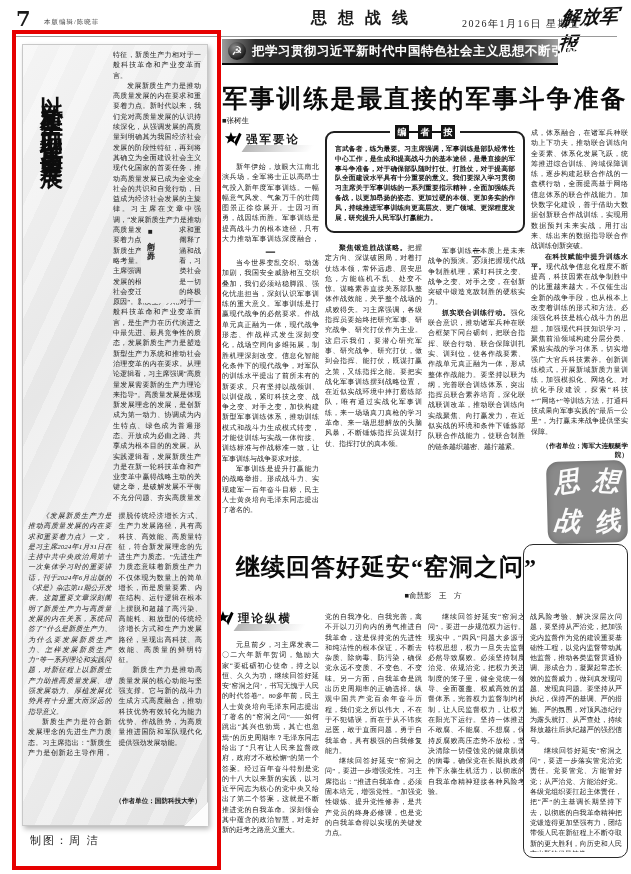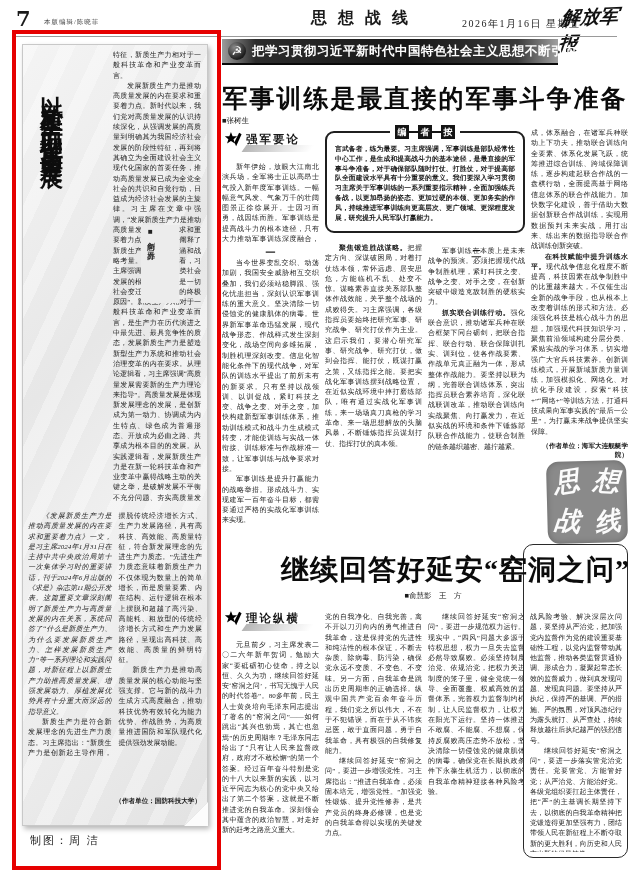--- a/index.html
+++ b/index.html
@@ -56,21 +56,21 @@
   
   .headline{left:222px;top:82px;width:406px;text-align:center;font-size:25px;font-weight:700;
             letter-spacing:2px;font-family:"Liberation Sans",sans-serif;color:#0b0b0b;}
   .byline{left:222px;top:116px;width:406px;text-align:left;font-size:7.5px;color:#222;}
   .marker{display:flex;align-items:center;gap:4px;z-index:2;}
   .marker .mk-text{font-weight:700;font-size:11.5px;letter-spacing:2px;font-family:"Liberation Sans",sans-serif;}
   .mk-shade{position:absolute;left:20px;top:13px;width:68px;height:7px;z-index:-1;
             background:linear-gradient(90deg,rgba(120,120,120,.55),rgba(190,190,190,.4) 60%,rgba(255,255,255,0));
             transform:skewX(-35deg);}
   .marker1{left:224px;top:132px;}
-  .marker2{left:224px;top:611px;}
+  .marker2{left:216px;top:611px;}
   .col{width:97px;}
   .sec-num{font-weight:700;font-size:10px;text-align:center;}
   .edbox{left:325px;top:131px;width:200px;height:102px;border:2px solid #1f1f1f;border-radius:9px;
          box-sizing:border-box;padding:11px 8px 4px 8px;background:#fff;}
   .edbox .bt{font-weight:600;font-size:6.8px;line-height:9.8px;height:84px;}
   .ed-label{position:absolute;top:-8px;left:50%;transform:translateX(-50%);display:flex;align-items:center;
             background:#fff;padding:0 5px;}
   .ed-char{width:14px;height:14px;background:#141414;color:#fff;font-size:9px;line-height:14px;
            text-align:center;font-weight:700;flex:0 0 auto;}
   .ed-link{width:9px;height:2px;background:#141414;flex:0 0 auto;}
@@ -82,21 +82,21 @@
         align-items:center;justify-items:center;box-shadow:inset 0 0 6px rgba(0,0,0,.25);}
   .seal span{color:#fbfbfb;font-size:26px;font-weight:700;font-style:italic;font-family:"DejaVu Serif",serif;}
   .seal span:nth-child(1){transform:rotate(-8deg);}
   .seal span:nth-child(2){transform:rotate(5deg);}
   .seal span:nth-child(3){transform:rotate(6deg) translateY(-2px);}
   .seal span:nth-child(4){transform:rotate(-6deg);}
 
   
   .bbox{left:523px;top:544px;width:105px;height:314px;border:1.5px solid #2a2a2a;border-radius:10px;
         background:#fff;z-index:1;box-sizing:border-box;}
-  .bheadline{left:236px;top:551px;width:394px;text-align:right;font-size:28px;font-weight:700;
+  .bheadline{left:236px;top:551px;width:394px;text-align:left;font-size:24px;font-weight:700;
              letter-spacing:1px;font-family:"Liberation Serif",serif;color:#0b0b0b;z-index:2;}
   .bbyline{left:236px;top:591px;width:394px;text-align:center;font-size:7.5px;z-index:2;}
 </style>
 </head>
 <body>
 
 <div class="page">
 
   <div class="abs pageno">7</div>
   <div class="abs editor-credit">本版编辑/陈晓菲</div>
@@ -141,22 +141,22 @@
     </svg>
     <span class="mk-text">强军要论</span>
     <span class="mk-shade"></span>
   </div>
 
   <div class="abs bt col" style="left:222px;top:162px;height:82px;">
       <p class="para">新年伊始，放眼大江南北演兵场，全军将士正以高昂士气投入新年度军事训练。一幅幅意气风发、气象万千的壮阔图景正徐徐展开。士因习而勇，战因练而胜。军事训练是提高战斗力的根本途径，只有大力推动军事训练深度融合，实现作战和训练一体化，才能夯实实战能力，锻造能征善战的精兵劲旅。</p>
     </div>
   <div class="abs sec-num col" style="left:222px;top:246px;">一</div>
   <div class="abs bt col" style="left:222px;top:258px;height:287px;">
-      <p class="para">当今世界变乱交织、动荡加剧，我国安全威胁相互交织叠加，我们必须站稳脚跟、强化忧患担当，深刻认识军事训练的重大意义。坚决清除一切侵蚀党的健康肌体的病毒。世界新军事革命迅猛发展，现代战争形态、作战样式发生深刻变化，战场空间向多维拓展，制胜机理深刻改变。信息化智能化条件下的现代战争，对军队的训练水平提出了前所未有的新要求。只有坚持以战领训、以训促战，紧盯科技之变、战争之变、对手之变，加快构建新型军事训练体系，推动训练模式和战斗力生成模式转变，才能使训练与实战一体衔接、训练标准与作战标准一致，让军事训练与战争要求对接。</p>
-      <p class="para">军事训练是提升打赢能力的战略举措。形成战斗力、实现建军一百年奋斗目标，都需要通过严格的实战化军事训练来实现。</p>
+      <p class="para">当今世界变乱交织、动荡加剧，我国安全威胁相互交织叠加，我们必须站稳脚跟、强化忧患担当，深刻认识军事训练的重大意义。军事训练是打赢现代战争的必然要求。作战单元真正融为一体，现代战争形态、作战样式发生深刻变化，战场空间向多维拓展，制胜机理深刻改变。信息化智能化条件下的现代战争，对军队的训练水平提出了前所未有的新要求。只有坚持以战领训、以训促战，紧盯科技之变、战争之变、对手之变，加快构建新型军事训练体系，推动训练模式和战斗力生成模式转变，才能使训练与实战一体衔接、训练标准与作战标准一致，让军事训练与战争要求对接。</p>
+      <p class="para">军事训练是提升打赢能力的战略举措。形成战斗力、实现建军一百年奋斗目标，民主人士黄炎培向毛泽东同志提出了著名的。</p>
     </div>
 
   <div class="abs edbox">
     <div class="ed-label">
       <span class="ed-char">编</span>
       <span class="ed-link"></span>
       <span class="ed-char">者</span>
       <span class="ed-link"></span>
       <span class="ed-char">按</span>
     </div>

